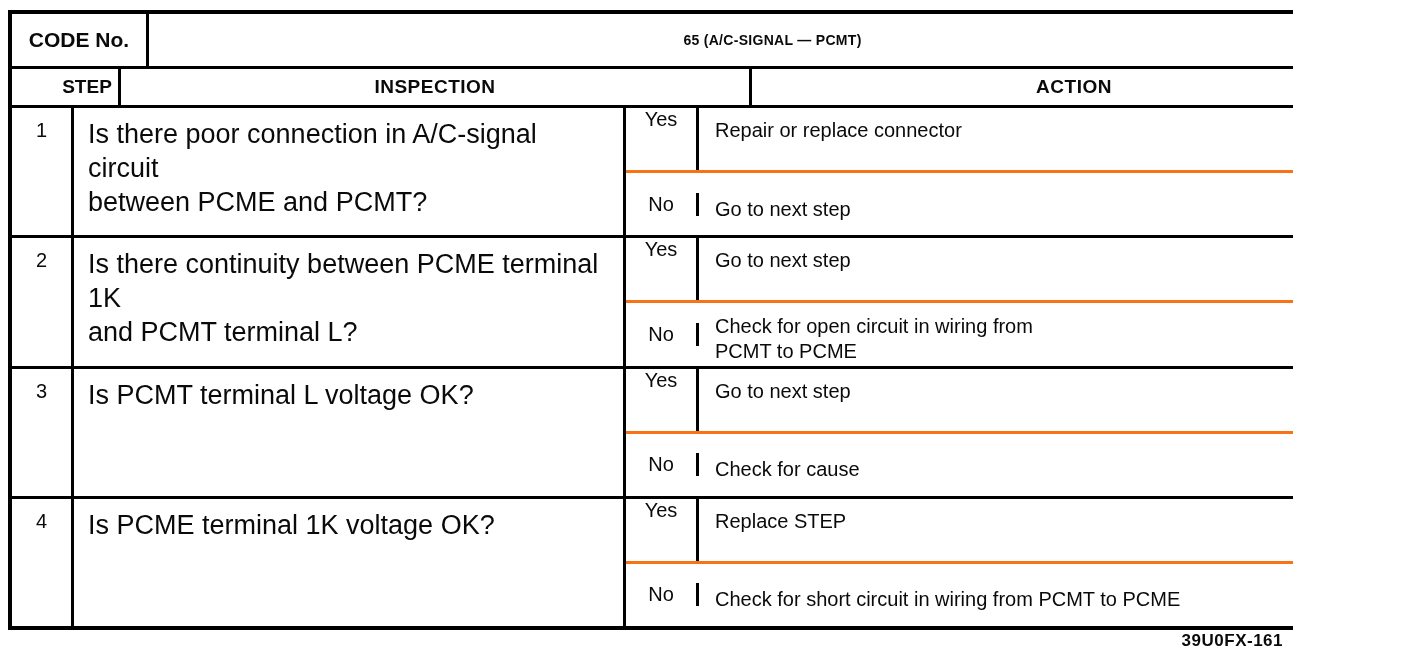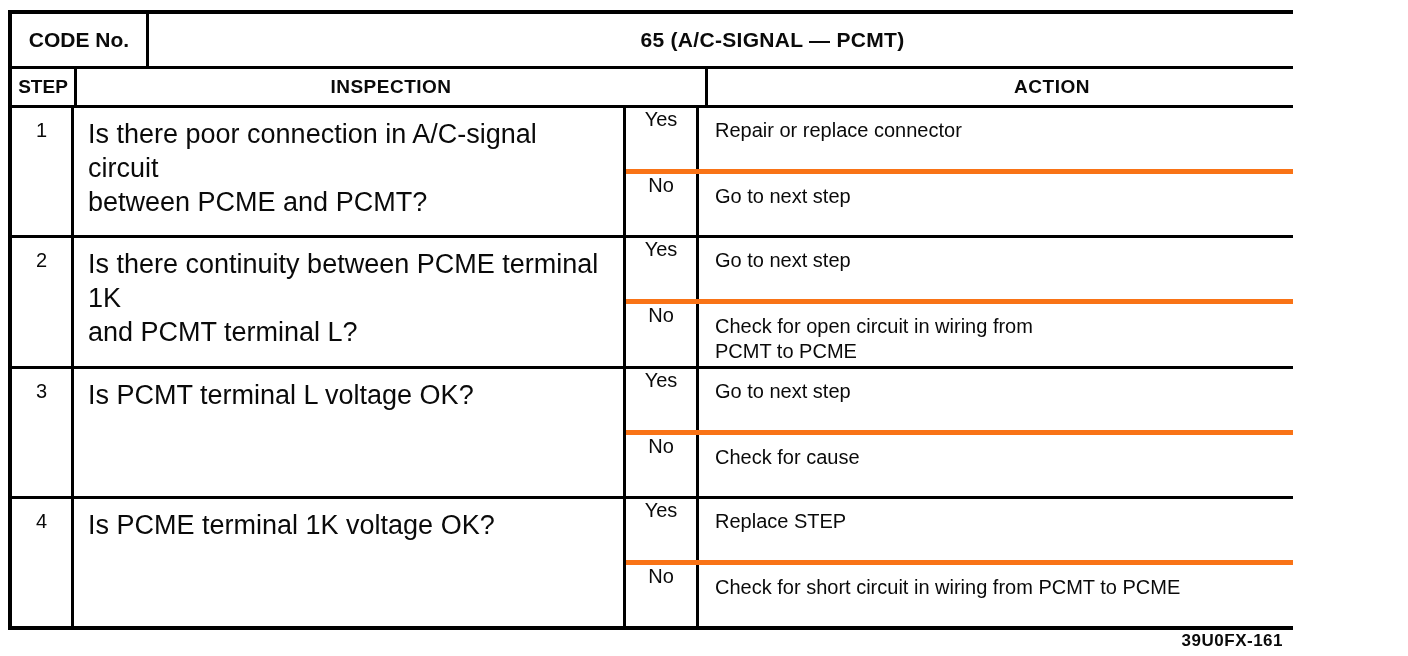--- a/index.html
+++ b/index.html
@@ -43,28 +43,29 @@
     justify-content: center;
     font-weight: bold;
     font-size: 21px;
   }
   .title-cell {
     flex: 1;
     display: flex;
     align-items: center;
     justify-content: center;
     font-weight: bold;
-    font-size: 21px;
+    font-size: 14px;
     letter-spacing: 0.3px;
   }
   .head-row {
     height: 36px;
     flex: 0 0 36px;
     display: flex;
     border-bottom: 3px solid #000;
+    padding-left: 44px;
   }
   .head-step {
     width: 62px;
     flex: 0 0 62px;
     border-right: 3px solid #000;
     display: flex;
     align-items: center;
     justify-content: center;
     font-weight: bold;
     font-size: 19px;
@@ -119,21 +120,21 @@
     flex: 1;
     display: flex;
     flex-direction: column;
     min-width: 0;
   }
   .yn-sub {
     flex: 1;
     display: flex;
     min-height: 0;
   }
-  .yn-sub.no-sub { border-top: 5px solid #f97316; }
+  .yn-sub.no-sub { border-top: 3px solid #f97316; align-items: center; }
   .yn-cell {
     width: 73px;
     flex: 0 0 73px;
     border-right: 3px solid #000;
     text-align: center;
     padding-top: 0;
     font-size: 20px;
     box-sizing: border-box;
   }
   .act-cell {

